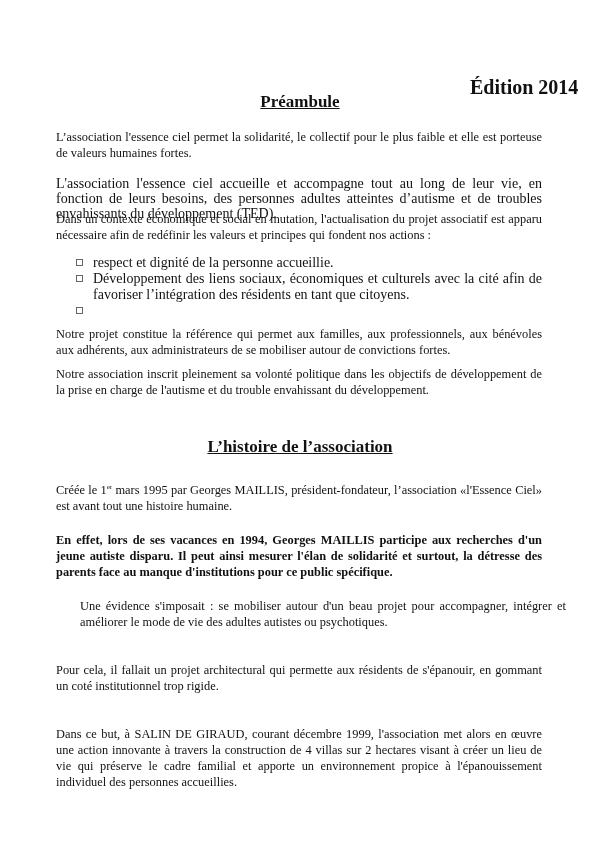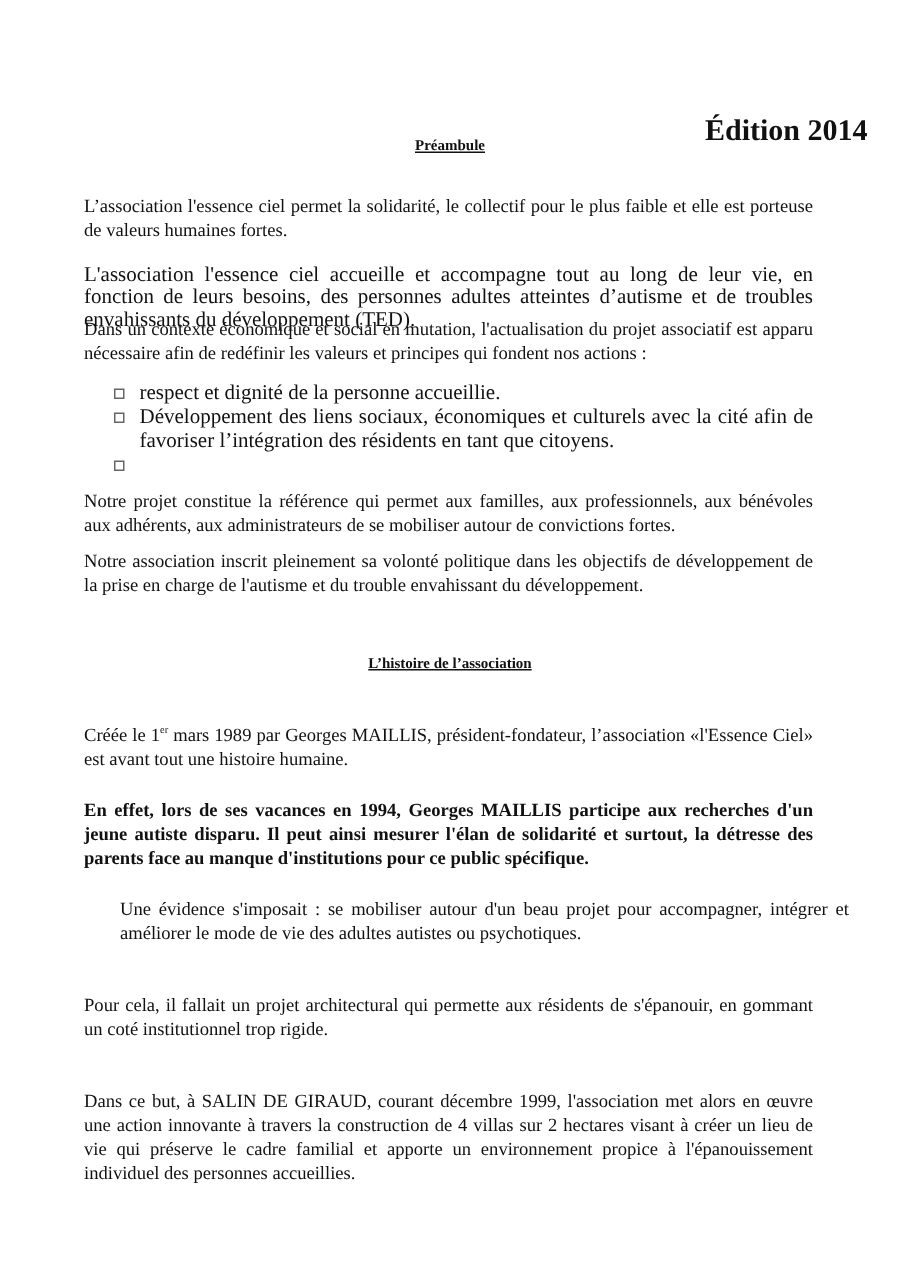--- a/index.html
+++ b/index.html
@@ -2,21 +2,21 @@
 <html><head>
 <meta charset="utf-8">
 <style>
   html, body { margin: 0; padding: 0; background: #ffffff; }
   body { width: 600px; height: 848px; position: relative; overflow: hidden;
          font-family: "Liberation Serif", "DejaVu Serif", serif; color: #111; }
   .abs { position: absolute; }
   .p { font-size: 12.4px; line-height: 16px; text-align: justify; }
   .p-small { font-size: 14px; line-height: 15px; text-align: justify; }
   .edition { left: 470px; top: 76px; font-size: 20px; font-weight: bold; white-space: nowrap; }
-  .h1 { font-size: 10px; font-weight: bold; text-decoration: underline; text-align: center; white-space: nowrap; }
+  .h1 { font-size: 17px; font-weight: bold; text-decoration: underline; text-align: center; white-space: nowrap; }
   .bullets { left: 74px; top: 255px; width: 468px; margin: 0; padding: 0; list-style: none; }
   .bullets li { position: relative; padding-left: 19px; font-size: 14px; line-height: 16px; text-align: justify; }
   .box { position: absolute; left: 2px; top: 4px; width: 7px; height: 7px; border: 1px solid #666; box-sizing: border-box; }
   sup { font-size: 7px; line-height: 0; }
 </style>
 </head>
 <body>
 
 <div class="abs edition">Édition 2014</div>
 
@@ -41,21 +41,21 @@
     <span class="box"></span>
   </li>
 </ul>
 
 <div class="abs p" style="left:56px; top:326px; width:486px;">Notre projet  constitue la référence qui permet aux familles, aux professionnels,  aux bénévoles aux adhérents, aux  administrateurs de se mobiliser autour de convictions fortes.</div>
 
 <div class="abs p" style="left:56px; top:366px; width:486px;">Notre association inscrit pleinement  sa volonté politique dans les objectifs de développement de la prise en charge de l'autisme et  du trouble envahissant du développement.</div>
 
 <div class="abs h1" style="left:0; width:600px; top:437px;">L’histoire de l’association</div>
 
-<div class="abs p" style="left:56px; top:482px; width:486px;"><span>Créée le 1</span><sup>er</sup><span> mars 1989 par Georges MAILLIS, président-fondateur,  l’association «l'Essence Ciel» est avant tout une histoire humaine.</span></div>
+<div class="abs p" style="left:56px; top:482px; width:486px;"><span>Créée le 1</span><sup>er</sup><span> mars 1995 par Georges MAILLIS, président-fondateur,  l’association «l'Essence Ciel» est avant tout une histoire humaine.</span></div>
 
 <div class="abs p" style="left:56px; top:532px; width:486px;font-weight:bold;">En effet, lors de ses vacances en 1994, Georges MAILLIS participe aux recherches d'un jeune autiste disparu.  Il peut ainsi mesurer l'élan de solidarité et surtout, la détresse des parents face au manque d'institutions pour ce public spécifique.</div>
 
 <div class="abs p" style="left:52px; top:598px; width:486px;margin-left:28px;">Une évidence s'imposait : se mobiliser autour d'un beau projet pour accompagner, intégrer et améliorer le mode de vie des adultes autistes ou psychotiques.</div>
 
 <div class="abs p" style="left:56px; top:662px; width:486px;">Pour cela, il fallait un projet architectural qui permette aux résidents de s'épanouir, en gommant un coté institutionnel trop rigide.</div>
 
 <div class="abs p" style="left:56px; top:726px; width:486px;">Dans ce but, à  SALIN DE GIRAUD,  courant décembre 1999,  l'association met alors en œuvre une action innovante à travers la construction de 4 villas sur 2 hectares visant à créer un lieu de vie qui préserve le cadre familial  et apporte un environnement propice à l'épanouissement individuel des personnes accueillies.</div>
 
 </body></html>

